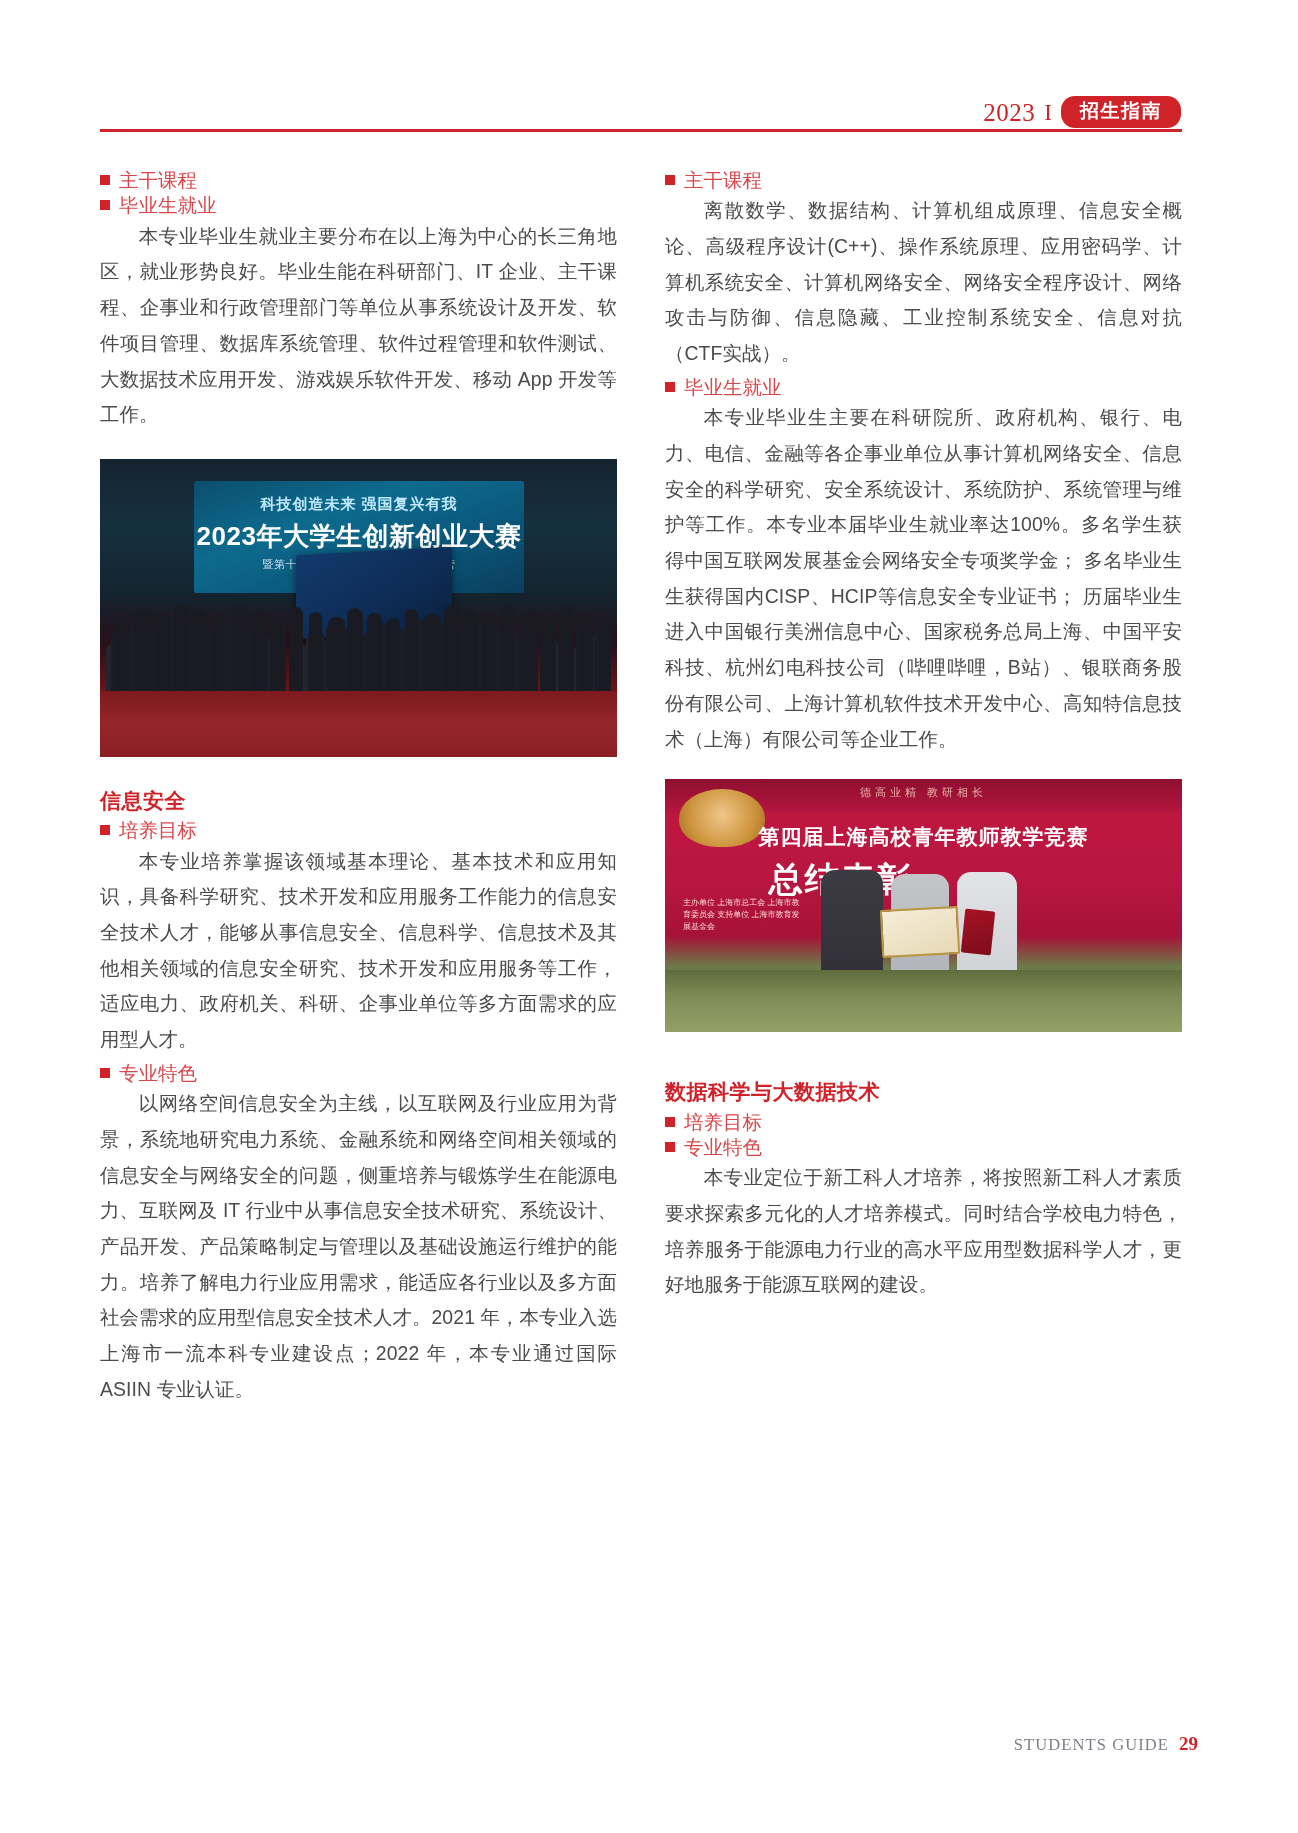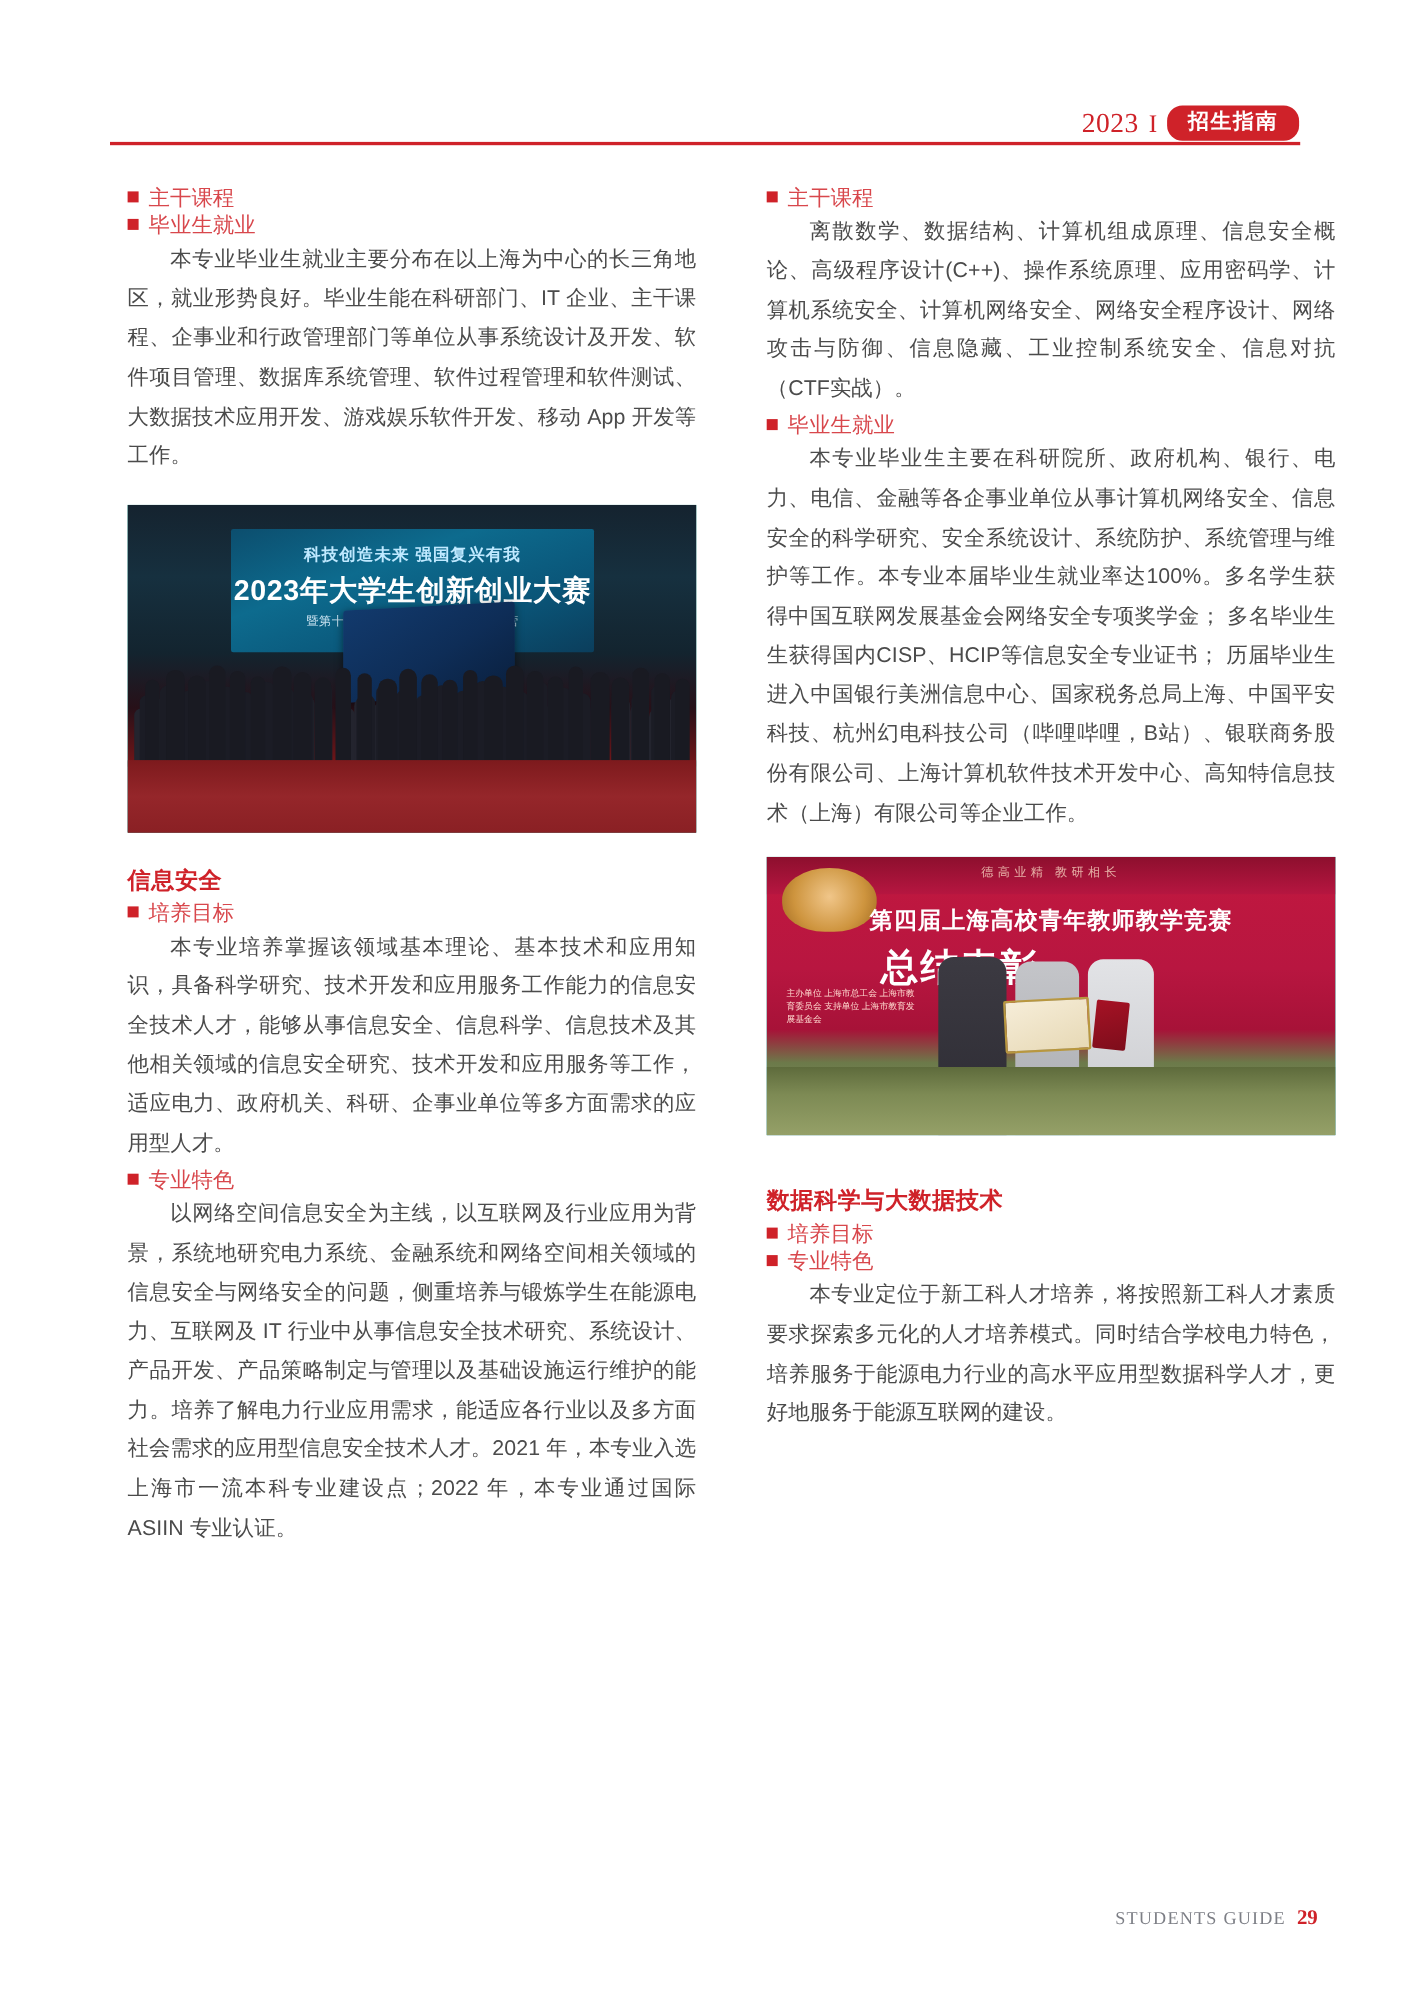--- a/index.html
+++ b/index.html
@@ -70,21 +70,21 @@
 
   
   .columns {
     position: absolute;
     left: 100px;
     top: 168px;
     width: 1082px;
     display: flex;
     gap: 48px;
   }
-  .col { width: 517px; margin-left: 16px; }
+  .col { width: 517px; }
 
   
   .sub-head {
     color: #d8474c;
     font-size: 19.5px;
     line-height: 1.25;
     margin: 0 0 1px 0;
     display: flex;
     align-items: baseline;
     gap: 9px;
@@ -116,21 +116,21 @@
     letter-spacing: 0.1px;
   }
   .spacer-md { height: 30px; }
   .spacer-lg { height: 46px; }
 
   
   .photo {
     width: 517px;
     position: relative;
     overflow: hidden;
-    background: #0f766e;
+    background: #1d4ed8;
   }
   .photo-1 { height: 298px; margin-top: 26px; }
   .photo-2 { height: 253px; margin-top: 22px; }
 
   
   .p1-bg {
     position: absolute; inset: 0;
     background:
       linear-gradient(180deg, #15232f 0%, #16303f 22%, #13242f 45%, #271018 62%, #6d1518 78%, #8c2022 100%);
   }

